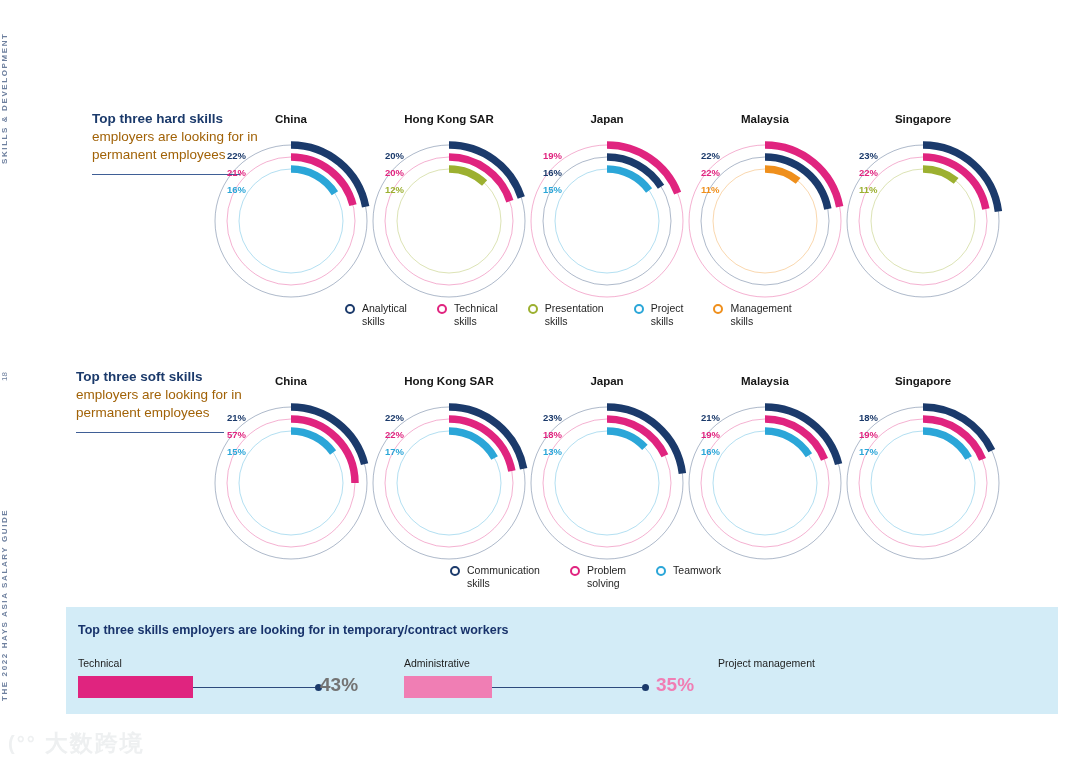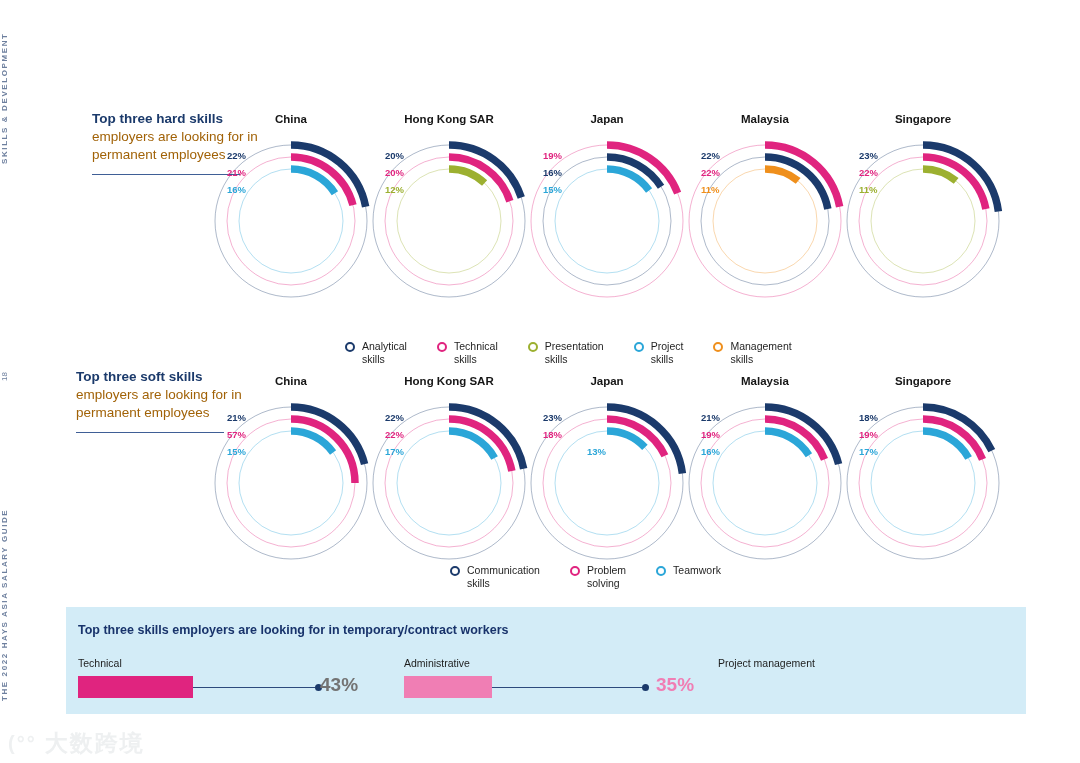--- a/index.html
+++ b/index.html
@@ -59,20 +59,21 @@
     width:10px;height:10px;border-radius:50%;
     border:2.6px solid #1b3a6b;box-sizing:border-box;
     margin-right:7px;margin-top:2px;flex:0 0 auto;
   }
   .legend-text{font-size:10.5px;line-height:1.22;color:#1f1f1f;font-weight:400;}
 
   
   #banner{
     position:absolute;left:66px;top:607px;width:960px;height:107px;
     background:#d3ecf7;
+    padding-left:32px;
   }
   #banner-title{
     position:absolute;left:12px;top:16px;
     font-size:12.5px;font-weight:700;color:#18336b;
   }
   .tbar{position:absolute;top:50px;height:46px;}
   .tbar .tlabel{
     font-size:10.5px;color:#1d1d1d;font-weight:400;margin-bottom:7px;
   }
   .tbar .track{position:relative;height:22px;}
@@ -187,21 +188,21 @@
           <circle cx="86" cy="86" r="52" fill="none" stroke="#9cb030" stroke-width="0.8" opacity="0.45"></circle>
           <path d="M 86 34 A 52 52 0 0 1 119.15 45.93" fill="none" stroke="#9cb030" stroke-width="7.5" stroke-linecap="butt"></path>
         </svg>
         <div class="dlabels">
           <div class="dlabel" style="color: rgb(27, 58, 107);">23%</div>
           <div class="dlabel" style="color: rgb(224, 36, 127);">22%</div>
           <div class="dlabel" style="color: rgb(156, 176, 48);">11%</div>
         </div>
       </div>
     </div>
-  <div class="legend" id="legend-hard" style="left:345px;top:302px;margin-top:38px;">
+  <div class="legend" id="legend-hard" style="left:345px;top:302px;">
       <div class="legend-item">
         <span class="legend-dot" style="border-color: rgb(27, 58, 107);"></span>
         <span class="legend-text">Analytical<br>skills</span>
       </div>
       <div class="legend-item">
         <span class="legend-dot" style="border-color: rgb(224, 36, 127);"></span>
         <span class="legend-text">Technical<br>skills</span>
       </div>
       <div class="legend-item">
         <span class="legend-dot" style="border-color: rgb(156, 176, 48);"></span>
@@ -261,21 +262,21 @@
           <circle cx="86" cy="86" r="76" fill="none" stroke="#1b3a6b" stroke-width="0.8" opacity="0.45"></circle>
           <path d="M 86 10 A 76 76 0 0 1 161.40 76.47" fill="none" stroke="#1b3a6b" stroke-width="7.5" stroke-linecap="butt"></path>
           <circle cx="86" cy="86" r="64" fill="none" stroke="#e0247f" stroke-width="0.8" opacity="0.45"></circle>
           <path d="M 86 22 A 64 64 0 0 1 143.91 58.75" fill="none" stroke="#e0247f" stroke-width="7.5" stroke-linecap="butt"></path>
           <circle cx="86" cy="86" r="52" fill="none" stroke="#2ba6d8" stroke-width="0.8" opacity="0.45"></circle>
           <path d="M 86 34 A 52 52 0 0 1 123.91 50.40" fill="none" stroke="#2ba6d8" stroke-width="7.5" stroke-linecap="butt"></path>
         </svg>
         <div class="dlabels">
           <div class="dlabel" style="color: rgb(27, 58, 107);">23%</div>
           <div class="dlabel" style="color: rgb(224, 36, 127);">18%</div>
-          <div class="dlabel" style="color: rgb(43, 166, 216); margin-left: 44px;">13%</div>
+          <div class="dlabel" style="color: rgb(43, 166, 216);">13%</div>
         </div>
       </div>
       <div class="donut" style="left: 474px; top: 0px;">
         <div class="donut-title">Malaysia</div>
         <svg width="172" height="172" viewBox="0 0 172 172">
           <circle cx="86" cy="86" r="76" fill="none" stroke="#1b3a6b" stroke-width="0.8" opacity="0.45"></circle>
           <path d="M 86 10 A 76 76 0 0 1 159.61 67.10" fill="none" stroke="#1b3a6b" stroke-width="7.5" stroke-linecap="butt"></path>
           <circle cx="86" cy="86" r="64" fill="none" stroke="#e0247f" stroke-width="0.8" opacity="0.45"></circle>
           <path d="M 86 22 A 64 64 0 0 1 145.51 62.44" fill="none" stroke="#e0247f" stroke-width="7.5" stroke-linecap="butt"></path>
           <circle cx="86" cy="86" r="52" fill="none" stroke="#2ba6d8" stroke-width="0.8" opacity="0.45"></circle>

